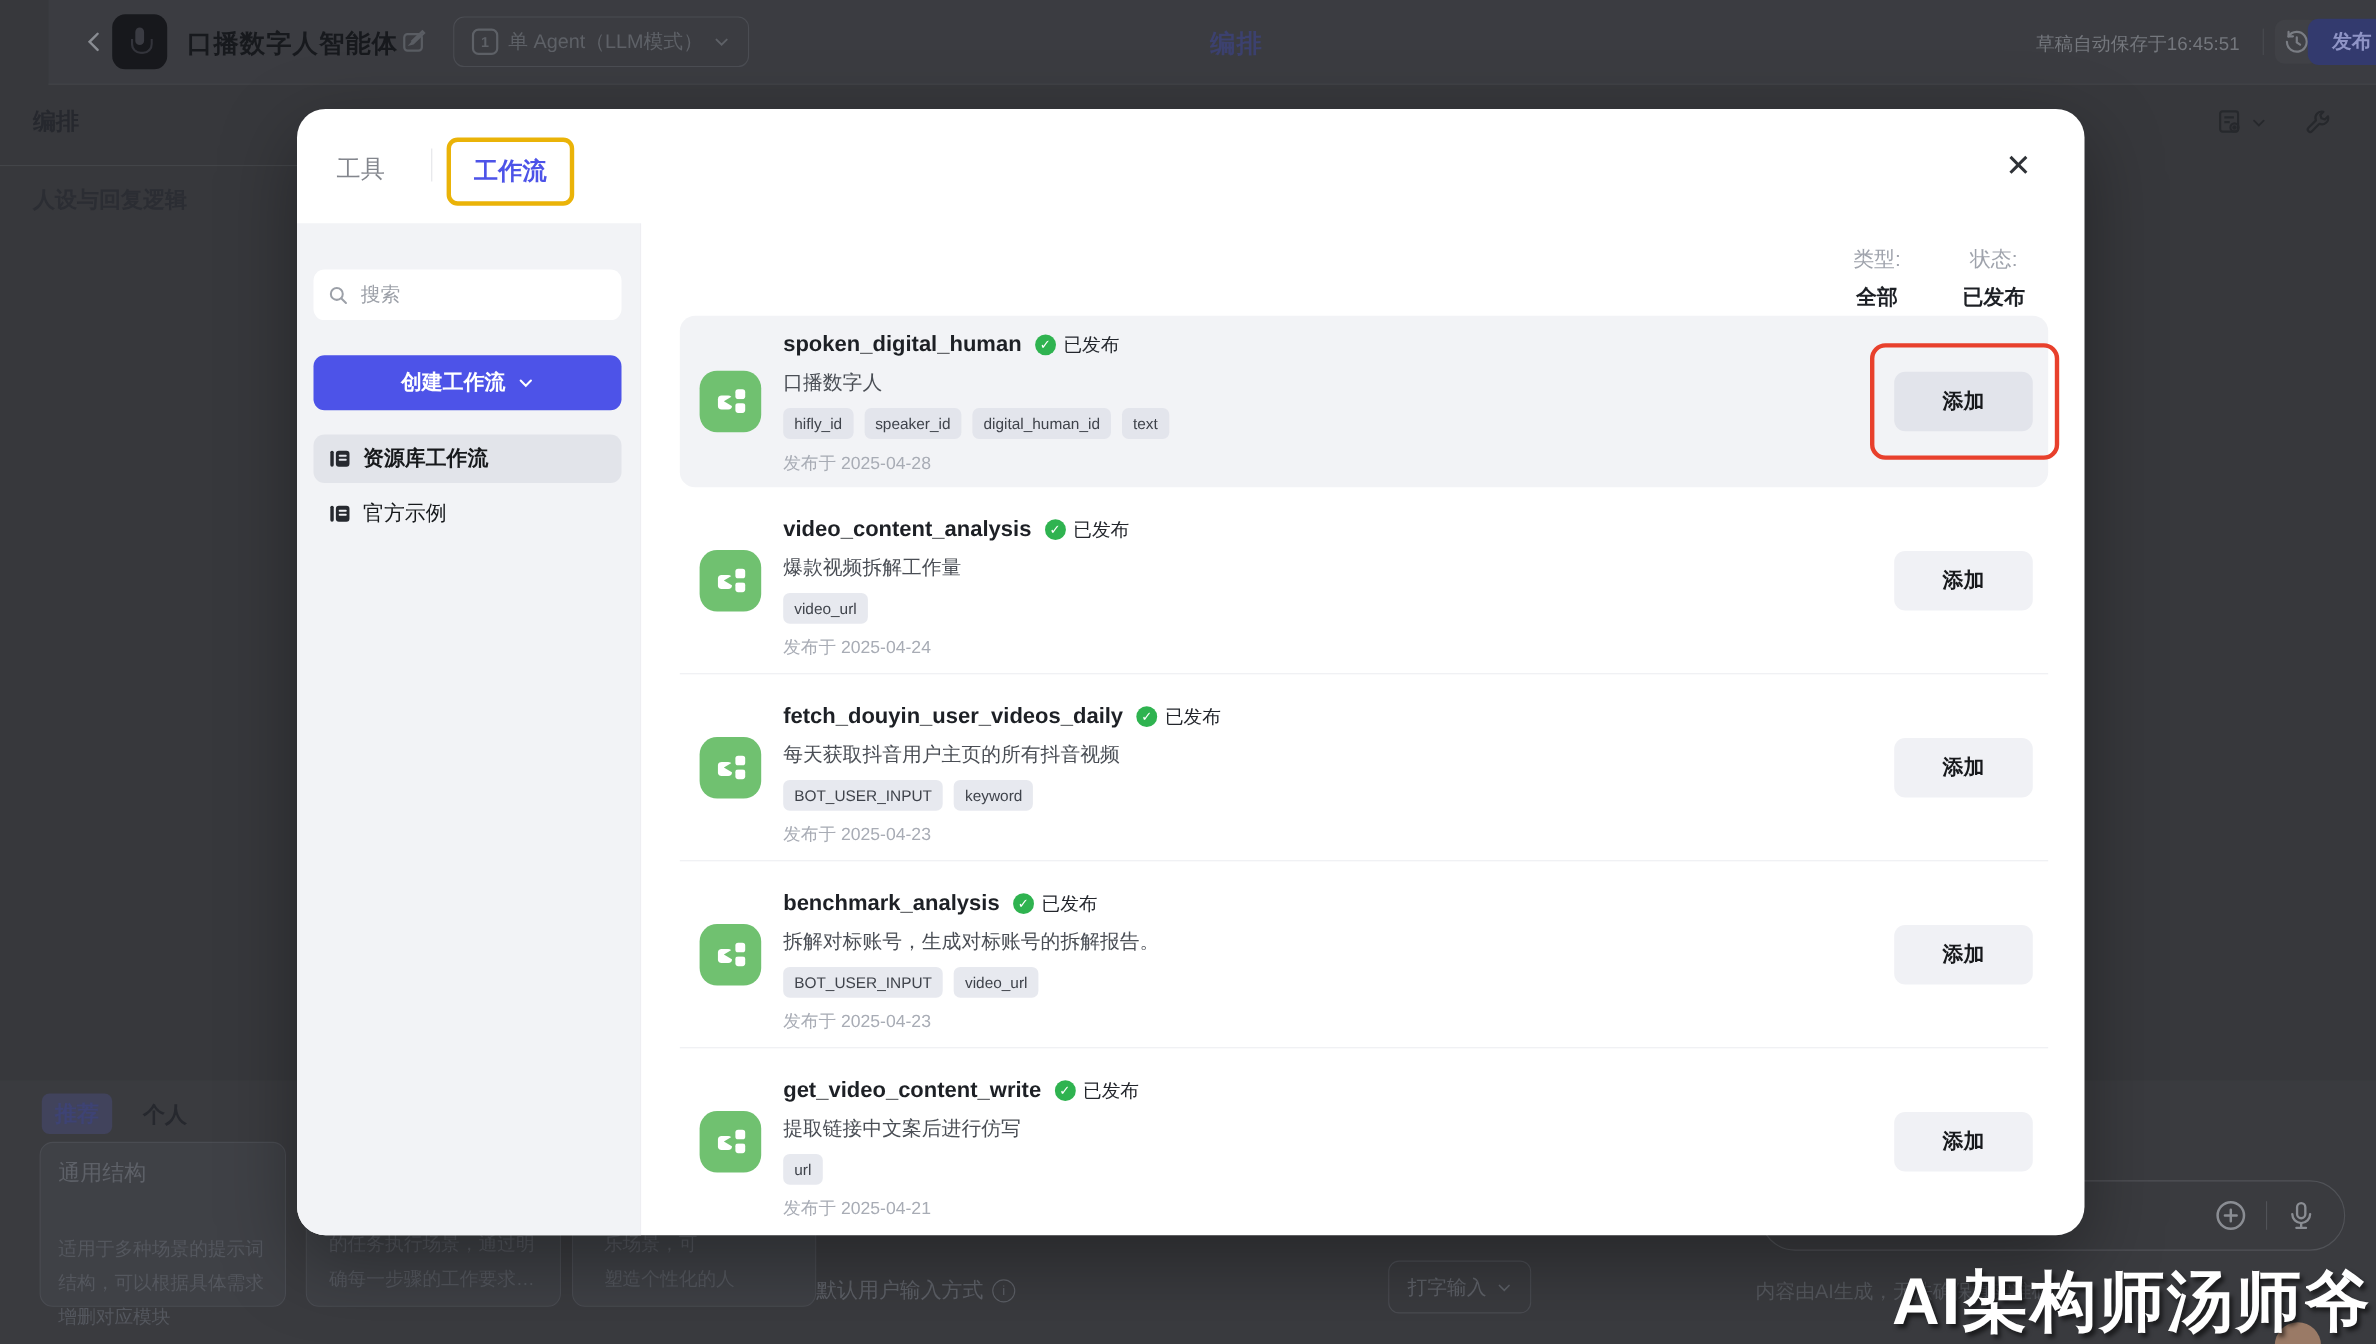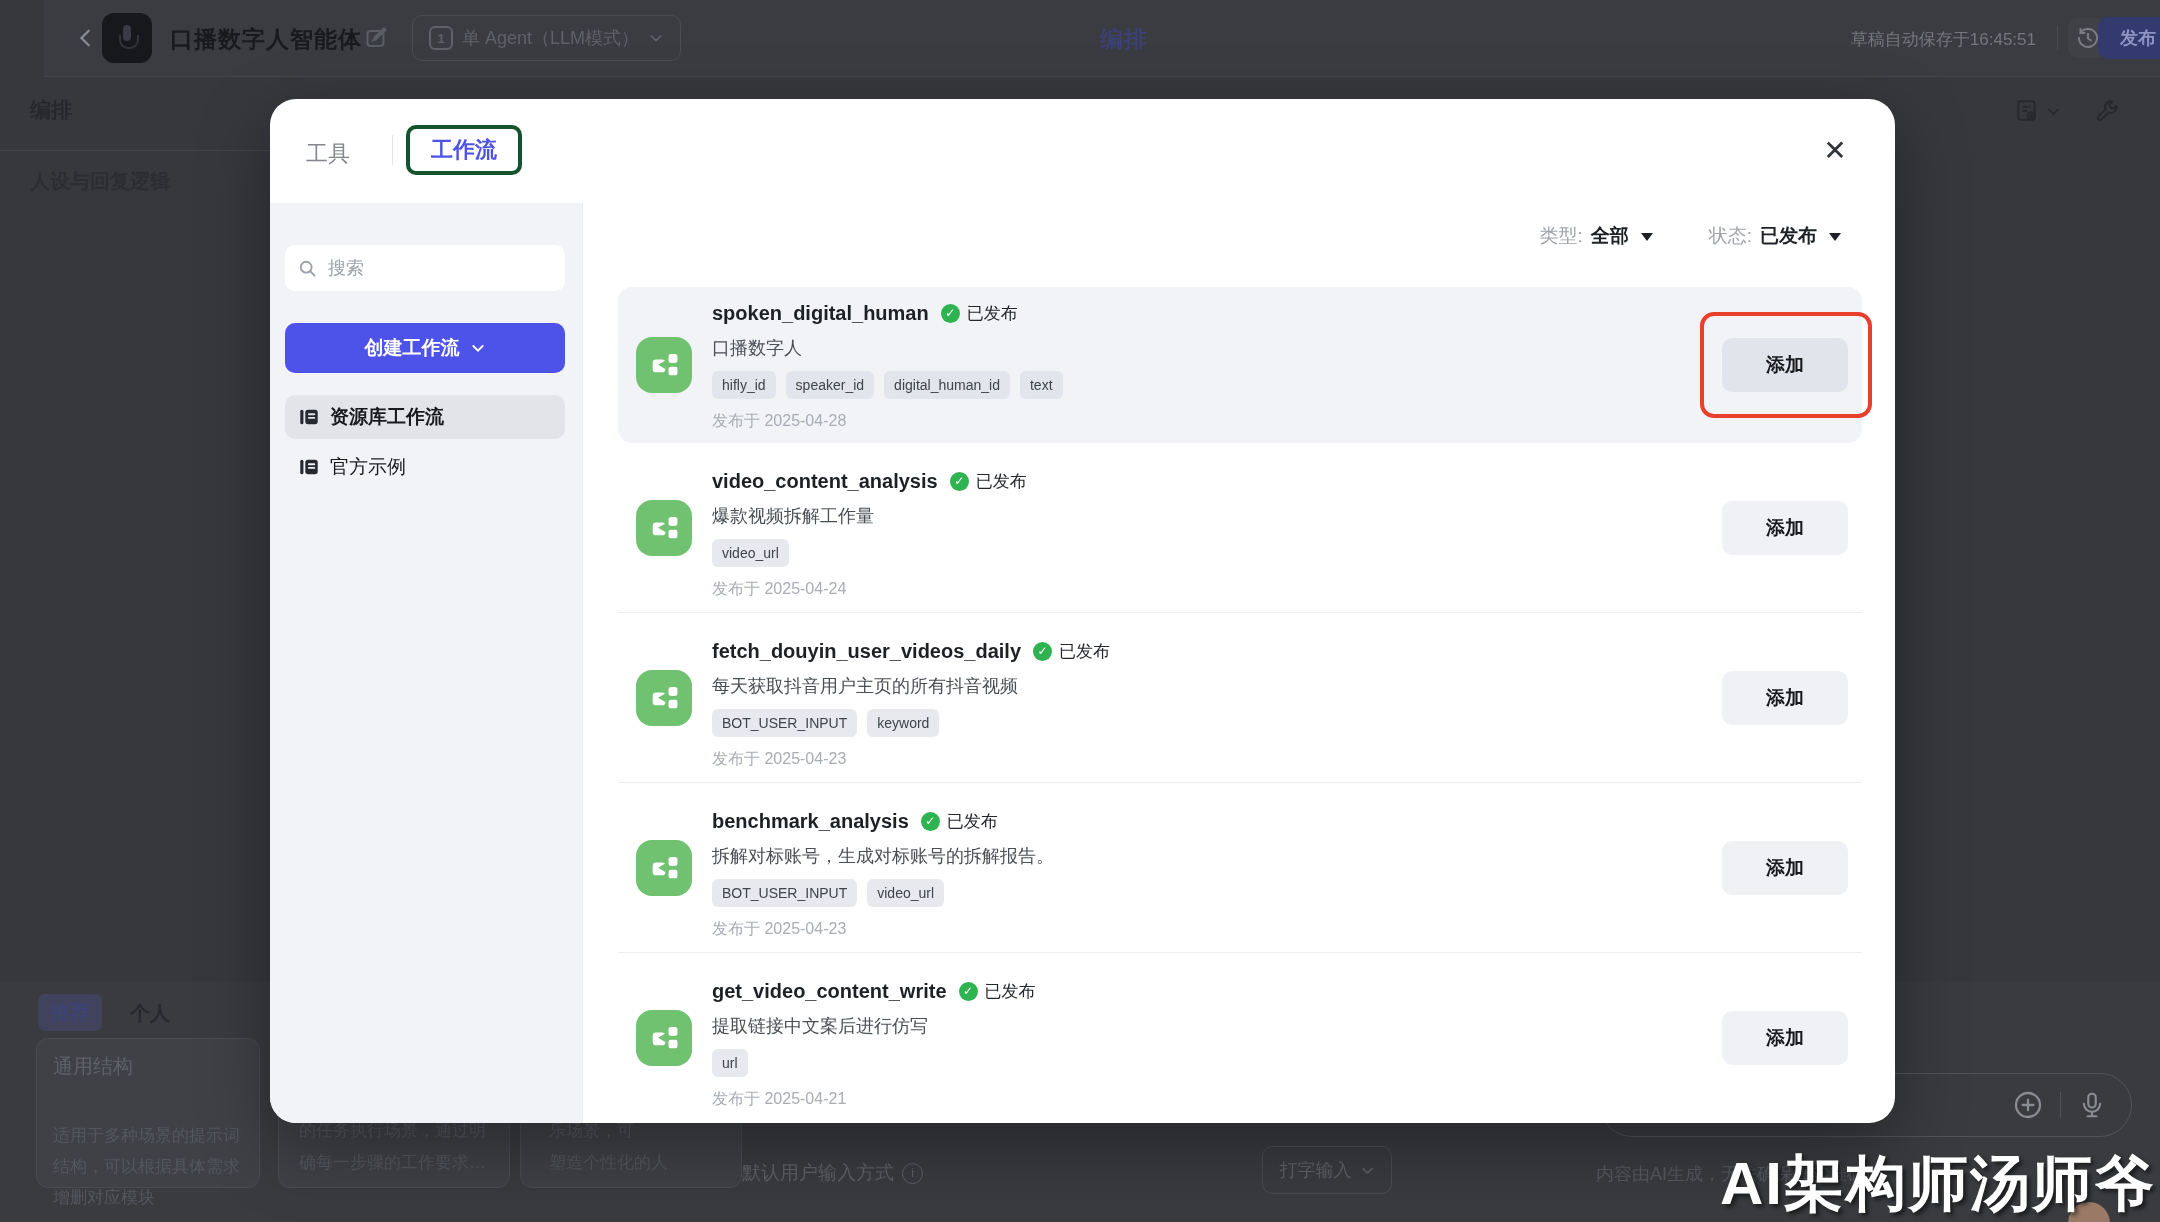--- a/index.html
+++ b/index.html
@@ -53,38 +53,38 @@
   .chat-icons{position:absolute;right:24px;top:0;height:100%;display:flex;align-items:center;gap:16px;color:#8A8D93;}
   .chat-icons .vdiv{width:1px;height:26px;background:#515358;}
   .ai-notice{position:absolute;left:1596px;top:1162px;font-size:18px;color:#55585E;}
   .corner-avatar{position:absolute;left:2068px;top:1202px;width:42px;height:42px;border-radius:50%;background:#9A7A66;}
 
   
   .modal{position:absolute;left:270px;top:99px;width:1625px;height:1024px;background:#FFFFFF;border-radius:26px;
          box-shadow:0 24px 70px rgba(0,0,0,.35);z-index:20;}
   .m-tab-tools{position:absolute;left:36px;top:40px;font-size:22px;font-weight:500;color:#83868D;}
   .m-header-div{position:absolute;left:122px;top:36px;width:1px;height:30px;background:#E3E4E8;}
-  .tab-annotation{position:absolute;left:136px;top:26px;width:116px;height:50px;border:4px solid #14532d;border-radius:10px;
+  .tab-annotation{position:absolute;left:136px;top:26px;width:116px;height:62px;border:4px solid #eab308;border-radius:10px;
                   display:flex;align-items:center;justify-content:center;box-sizing:border-box;}
   .m-tab-workflow{font-size:22px;font-weight:bold;color:#4D53E8;}
   .m-close{position:absolute;right:42px;top:34px;width:36px;height:36px;display:flex;align-items:center;justify-content:center;
            font-size:28px;color:#2F3237;line-height:1;}
   .m-left{position:absolute;left:0;top:104px;width:313px;height:920px;background:#F2F3F6;border-right:1px solid #E9EAEE;
           border-radius:0 0 0 26px;box-sizing:border-box;}
   .m-search{position:absolute;left:15px;top:42px;width:280px;height:46px;background:#fff;border-radius:10px;display:flex;align-items:center;padding:0 12px;box-sizing:border-box;gap:8px;}
   .m-search input{border:none;outline:none;flex:1;font-size:18px;font-family:inherit;color:#33363C;background:transparent;min-width:0;}
   .m-search input::placeholder{color:#9CA0A8;}
   .m-create{position:absolute;left:15px;top:120px;width:280px;height:50px;background:#4D53E8;border:none;border-radius:10px;
             color:#fff;font-size:19px;font-weight:bold;font-family:inherit;display:flex;align-items:center;justify-content:center;gap:10px;}
   .m-nav-item{position:absolute;left:15px;width:280px;height:44px;border-radius:10px;display:flex;align-items:center;gap:10px;
               padding:0 13px;box-sizing:border-box;font-size:19px;color:#17191C;}
   .m-nav-item.selected{top:192px;background:#E2E4EA;font-weight:bold;}
   .m-nav-item.plain{top:242px;font-weight:500;}
   .m-filters{position:absolute;right:54px;top:124px;display:flex;align-items:center;gap:56px;font-size:19px;}
-  .f-grp{display:flex;align-items:center;gap:8px;}
+  .f-grp{display:flex;align-items:center;gap:8px;flex-direction:column;}
   .f-label{color:#9FA3AC;}
   .f-value{color:#1D2025;font-weight:bold;}
   .tri{width:0;height:0;border-left:6px solid transparent;border-right:6px solid transparent;border-top:8px solid #1D2025;margin-left:4px;margin-top:2px;}
 
   .wf-list{position:absolute;left:348px;top:188px;width:1244px;}
   .wf-row{position:relative;height:170px;box-sizing:border-box;}
   .wf-row.sep{border-bottom:1px solid #EDEEF2;}
   .wf-row.highlighted{height:156px;background:#F2F3F6;border-radius:14px;}
   .wf-icon{position:absolute;left:18px;top:50%;margin-top:-28px;width:56px;height:56px;border-radius:16px;background:#70C170;
            display:flex;align-items:center;justify-content:center;}

